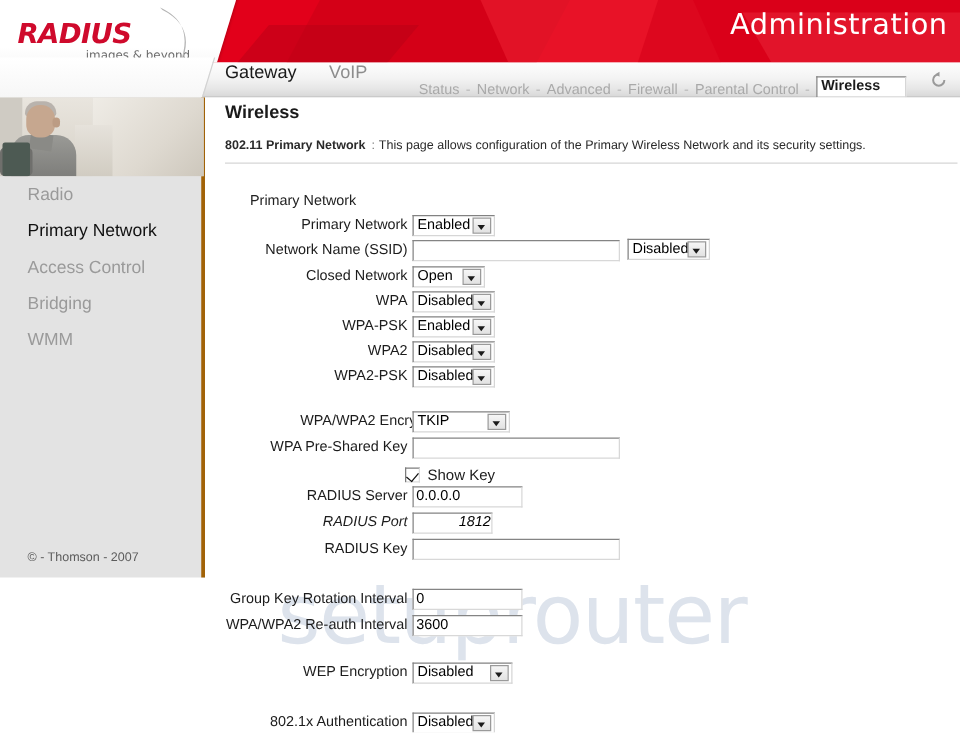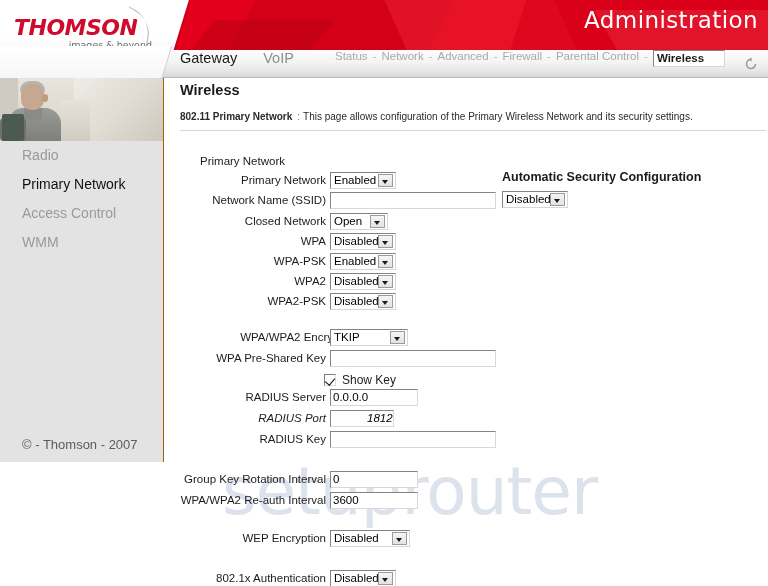--- a/index.html
+++ b/index.html
@@ -117,41 +117,41 @@
     margin-right: 26px;
     cursor: pointer;
   }
   .nav-primary.active { color: #1a1a1a; font-weight: normal; }
   .nav-primary.dim { color: #8d8d8d; }
   #nav-sub {
     position: absolute;
     left: 335px; top: 0;
     height: 28px;
     display: flex;
-    align-items: flex-start;
+    align-items: flex-end;
     white-space: nowrap;
     font-size: 11.5px;
   }
   .nav-sub-item { color: #a9a9a9; cursor: pointer; }
   .nav-sub-item.sel { color: #1b1b1b; font-weight: bold; }
   .nav-sep { color: #b9b9b9; margin: 0 5px; }
   #reload-icon {
     position: absolute;
     right: 9px; top: 6px;
     width: 16px; height: 16px;
     cursor: pointer;
   }
 
   
   #sidebar {
     position: absolute;
     left: 0; top: 78px;
     width: 164px; height: 384px;
     background: #e3e3e3;
-    border-right: 1px solid #a16207;
+    border-right: 3px solid #a16207;
     box-sizing: border-box;
   }
   #side-photo {
     position: absolute;
     left: 0; top: 0;
     width: 163px; height: 63px;
     overflow: hidden;
     background: #dfdcd6;
   }
   .ph { position: absolute; }
@@ -187,21 +187,21 @@
     padding: 6px 0 6px 22px;
     font-size: 14px;
     color: #9a9a9a;
     cursor: pointer;
     line-height: 17px;
   }
   .side-item.active { color: #111111; }
   #side-copy {
     position: absolute;
     left: 22px; bottom: 10px;
-    font-size: 13px;
+    font-size: 10px;
     color: #5c5c5c;
     white-space: nowrap;
   }
 
   
   #main {
     position: absolute;
     left: 164px; top: 78px;
     width: 604px; height: 508px;
     background: #ffffff;
@@ -379,21 +379,21 @@
 <div id="banner">
   <div class="facet f1"></div>
   <div class="facet f2"></div>
   <div class="facet f3"></div>
   <div class="facet f4"></div>
   <div class="facet f5"></div>
 
   <div id="logo-plate"></div>
 
   <div id="logo-wrap">
-    <div id="logo-word">THOMSON</div>
+    <div id="logo-word">RADIUS</div>
     <div id="logo-tag">images &amp; beyond</div>
   </div>
   <svg id="logo-swoosh" viewBox="0 0 34 56">
     <path d="M4 2 C22 10, 30 24, 18 52 C30 30, 26 14, 6 4 Z" fill="#b5b5b5"></path>
     <path d="M2 6 C20 14, 26 26, 16 50 C24 30, 20 18, 3 8 Z" fill="#ffffff"></path>
   </svg>
 
   <div id="admin-title">Administration</div>
 </div>
 
@@ -437,20 +437,21 @@
     <div class="ph ph-head"></div>
     <div class="ph ph-ear"></div>
     <div class="ph ph-arm"></div>
     <div class="ph ph-dev"></div>
   </div>
 
   <div id="side-menu">
     <div class="side-item">Radio</div>
     <div class="side-item active">Primary Network</div>
     <div class="side-item">Access Control</div>
+    <div class="side-item">Bridging</div>
     <div class="side-item">WMM</div>
   </div>
 
   <div id="side-copy">© - Thomson - 2007</div>
 </div>
 
 <div id="main">
 
   <div id="watermark">setuprouter</div>
 
@@ -576,19 +577,18 @@
     </div>
 
 
     <div class="row" style="top:492px;">
       <span class="lbl">802.1x Authentication</span>
       <span class="ctrl">
         <span class="sel w66"><span>Disabled</span><span class="arrow"></span></span>
       </span>
     </div>
 
-    <div id="auto-sec-title">Automatic Security Configuration</div>
     <div id="auto-sec-ctrl">
       <span class="sel w66"><span>Disabled</span><span class="arrow"></span></span>
     </div>
 
   </div>
 </div>
 
 </body></html>

